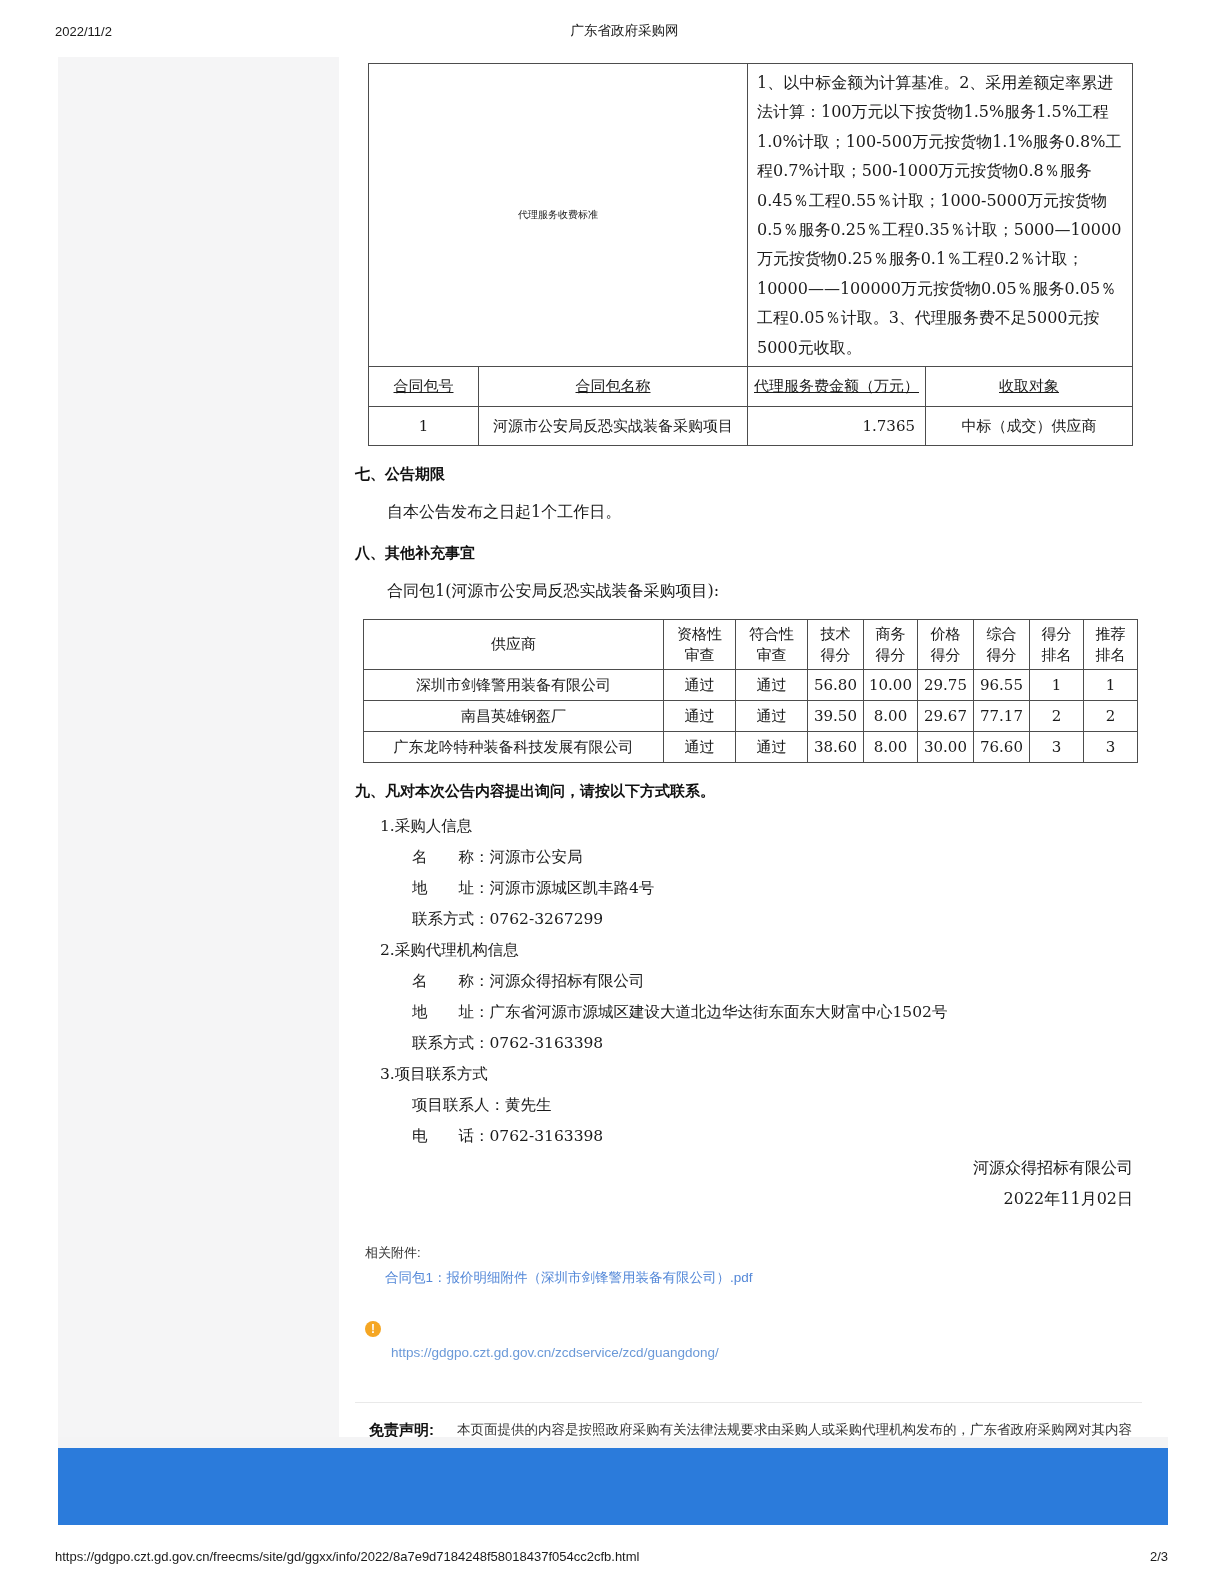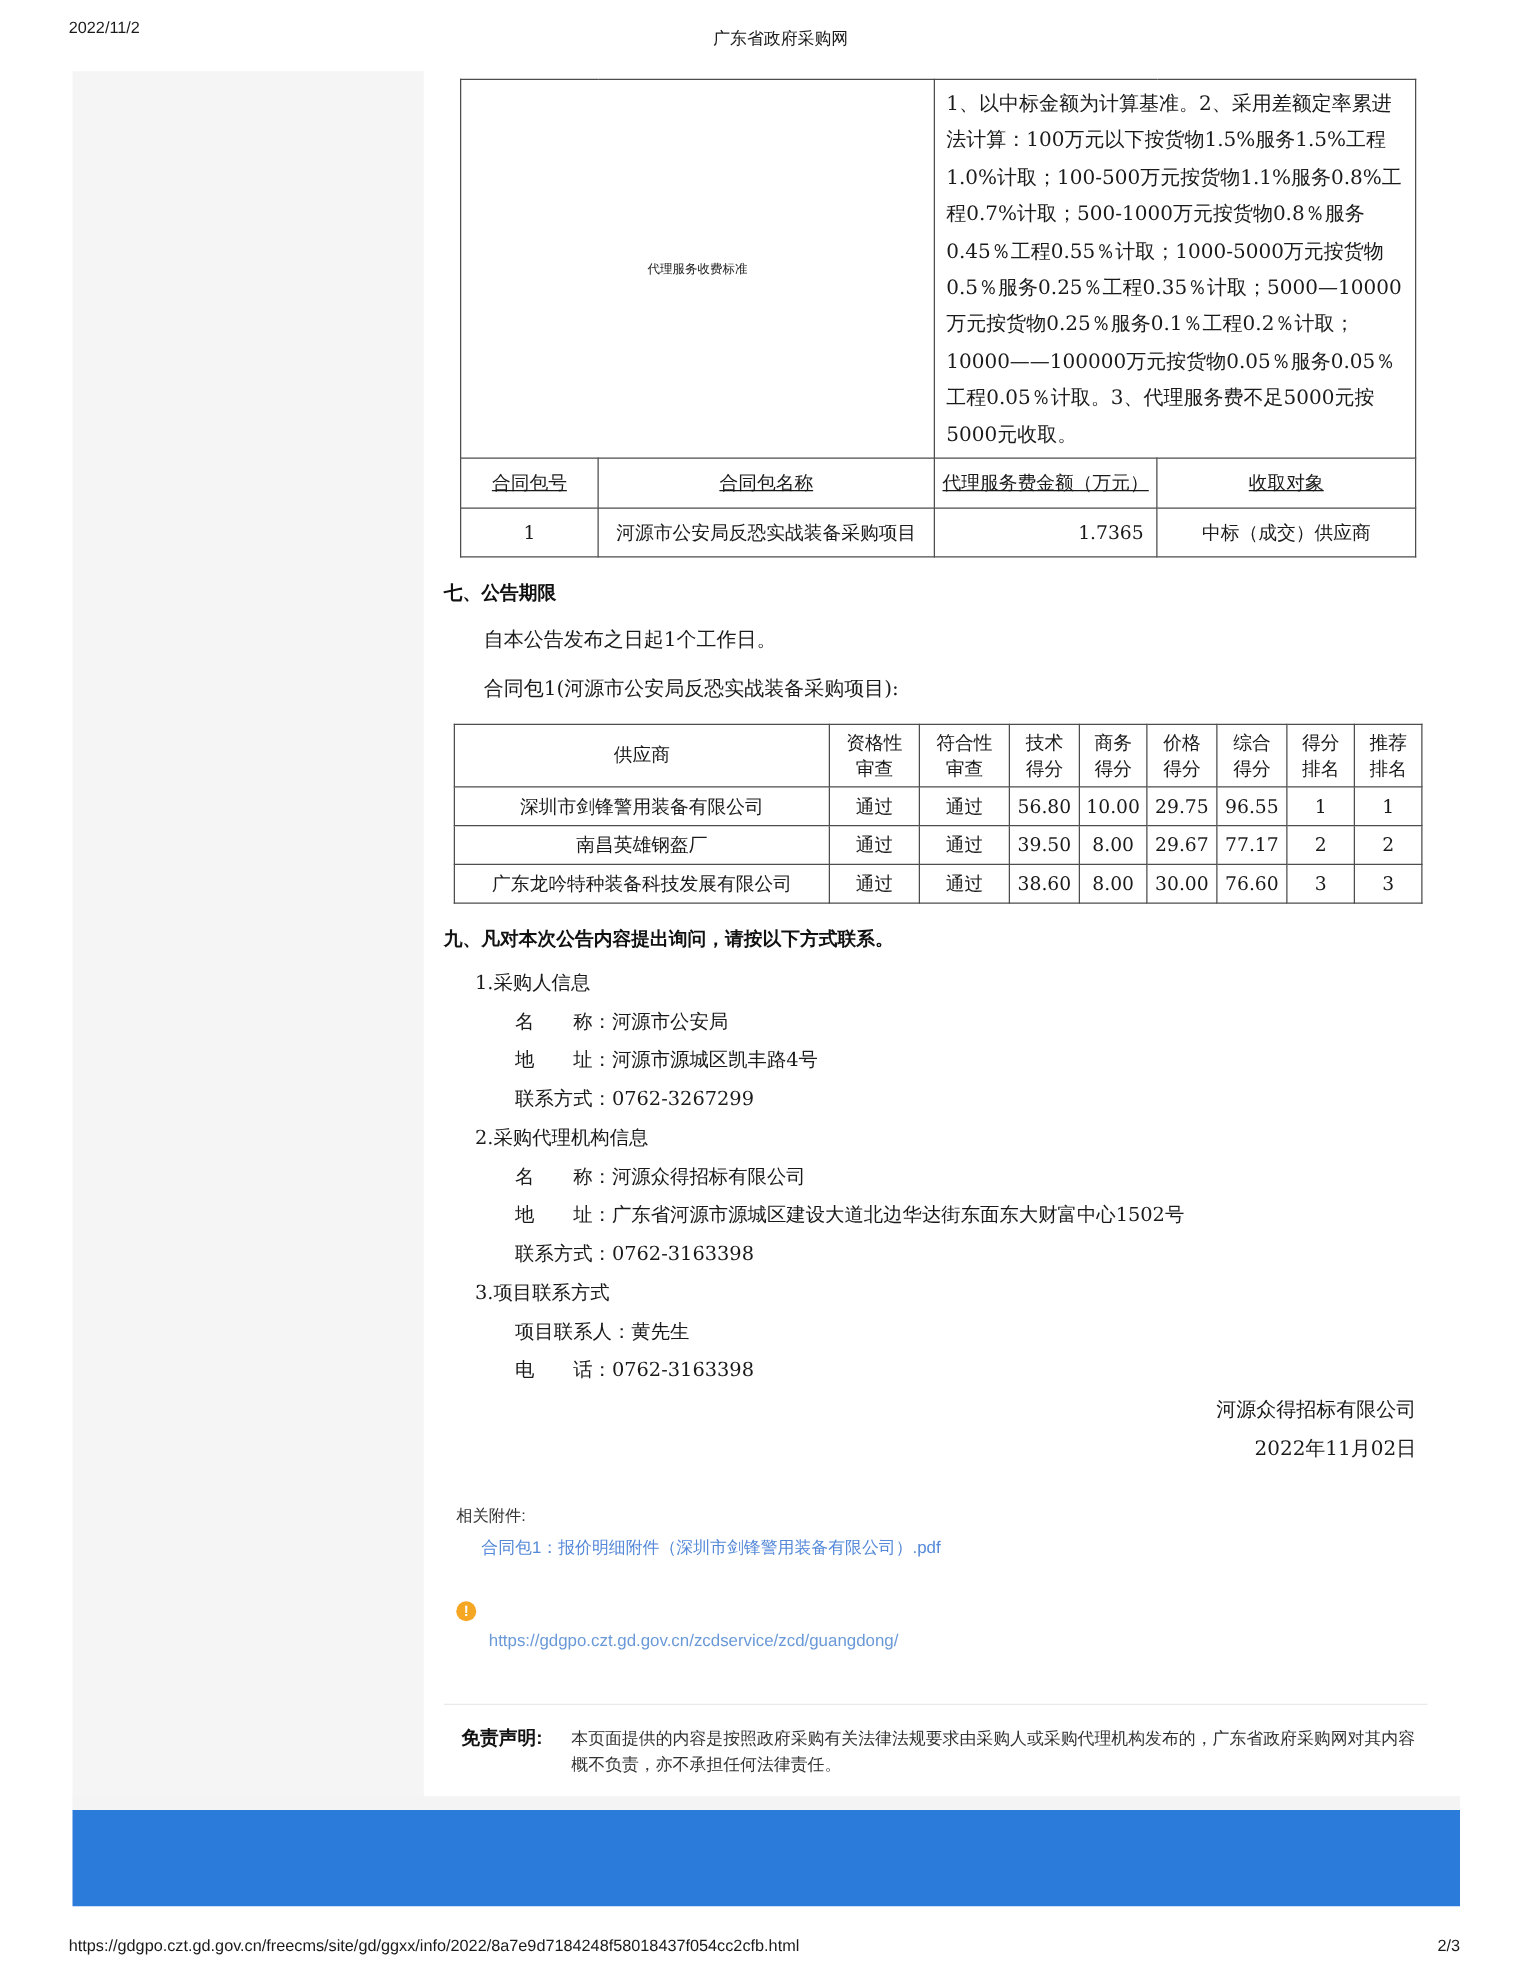--- a/index.html
+++ b/index.html
@@ -2,21 +2,21 @@
 <html><head>
 <meta charset="utf-8">
 <style>
   * { margin:0; padding:0; box-sizing:border-box; }
   html,body { background:#fff; }
   .page {
     position:relative; width:1224px; height:1585px; background:#ffffff;
     font-family:"DejaVu Serif","Liberation Serif",serif; color:#1a1a1a; overflow:hidden;
   }
   
-  .print-date { position:absolute; left:55px; top:14px; font-family:"Liberation Sans",sans-serif; font-size:13px; color:#1a1a1a; }
+  .print-date { position:absolute; left:55px; top:24px; font-family:"Liberation Sans",sans-serif; font-size:13px; color:#1a1a1a; }
   .print-title { position:absolute; left:0; right:0; top:22px; text-align:center; font-family:"Liberation Sans",sans-serif; font-size:13.5px; color:#1a1a1a;padding-left:25px; }
   .print-url { position:absolute; left:55px; top:1549px; font-family:"Liberation Sans",sans-serif; font-size:13px; color:#1a1a1a; }
   .print-page { position:absolute; right:56px; top:1549px; font-family:"Liberation Sans",sans-serif; font-size:13px; color:#1a1a1a;margin-left:44px; }
 
   
   .sidebar { position:absolute; left:58px; top:57px; width:281px; height:1384px; background:#f5f5f6; }
 
   
   .bottom-strip { position:absolute; left:58px; top:1437px; width:1110px; height:11px; background:#f4f4f5; }
   .footer-bar { position:absolute; left:58px; top:1448px; width:1110px; height:77px; background:#2b7bdb; }
@@ -104,20 +104,21 @@
           <td>河源市公安局反恐实战装备采购项目</td>
           <td>1.7365</td>
           <td>中标（成交）供应商</td>
         </tr>
         </tbody>
     </table>
 
     <div class="sec-title sec-7">七、公告期限</div>
     <div class="body-p">自本公告发布之日起1个工作日。</div>
 
+    <div class="sec-title sec-8">八、其他补充事宜</div>
     <div class="body-p">合同包1(河源市公安局反恐实战装备采购项目):</div>
 
     <table class="score-table">
       <colgroup>
         <col style="width:300px">
           <col style="width:72px">
           <col style="width:72px">
           <col style="width:56px">
         <col style="width:54px">
           <col style="width:56px">

